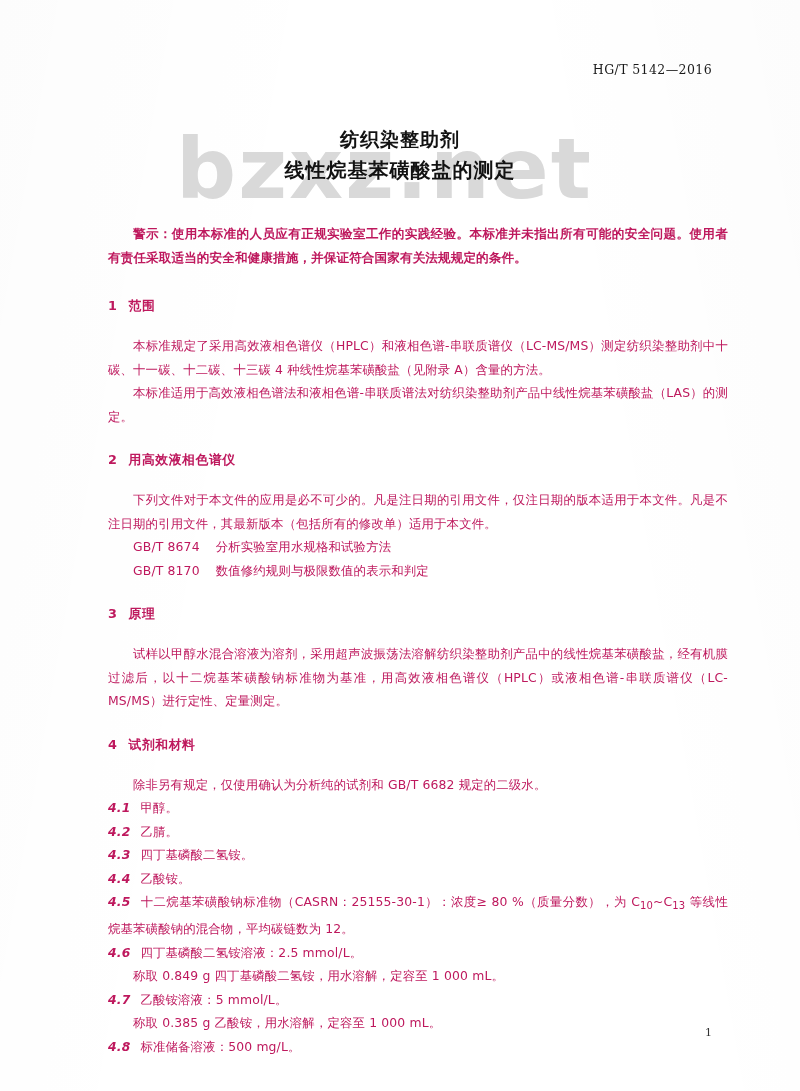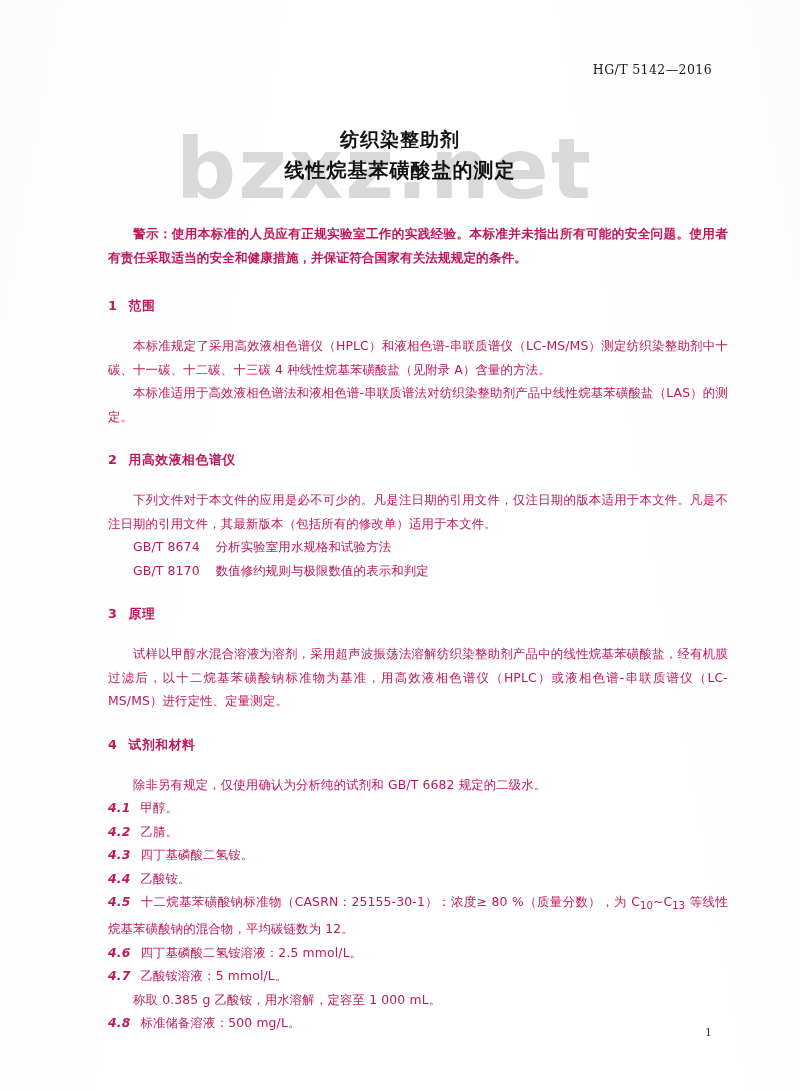--- a/index.html
+++ b/index.html
@@ -221,20 +221,21 @@
       <span class="idx">4.4</span><span>乙酸铵。</span>
     </div>
 
     <div class="item">
       <span class="idx">4.5</span><span>十二烷基苯磺酸钠标准物（CASRN：25155-30-1）：浓度≥ 80 %（质量分数），为 C</span><sub>10</sub><span>~C</span><sub>13</sub><span> 等线性烷基苯磺酸钠的混合物，平均碳链数为 12。</span>
     </div>
 
     <div class="item">
       <span class="idx">4.6</span><span>四丁基磷酸二氢铵溶液：2.5 mmol/L。</span>
     </div>
+    <div class="item-cont">称取 0.849 g 四丁基磷酸二氢铵，用水溶解，定容至 1 000 mL。</div>
 
     <div class="item">
       <span class="idx">4.7</span><span>乙酸铵溶液：5 mmol/L。</span>
     </div>
     <div class="item-cont">称取 0.385 g 乙酸铵，用水溶解，定容至 1 000 mL。</div>
 
     <div class="item">
       <span class="idx">4.8</span><span>标准储备溶液：500 mg/L。</span>
     </div>
 

